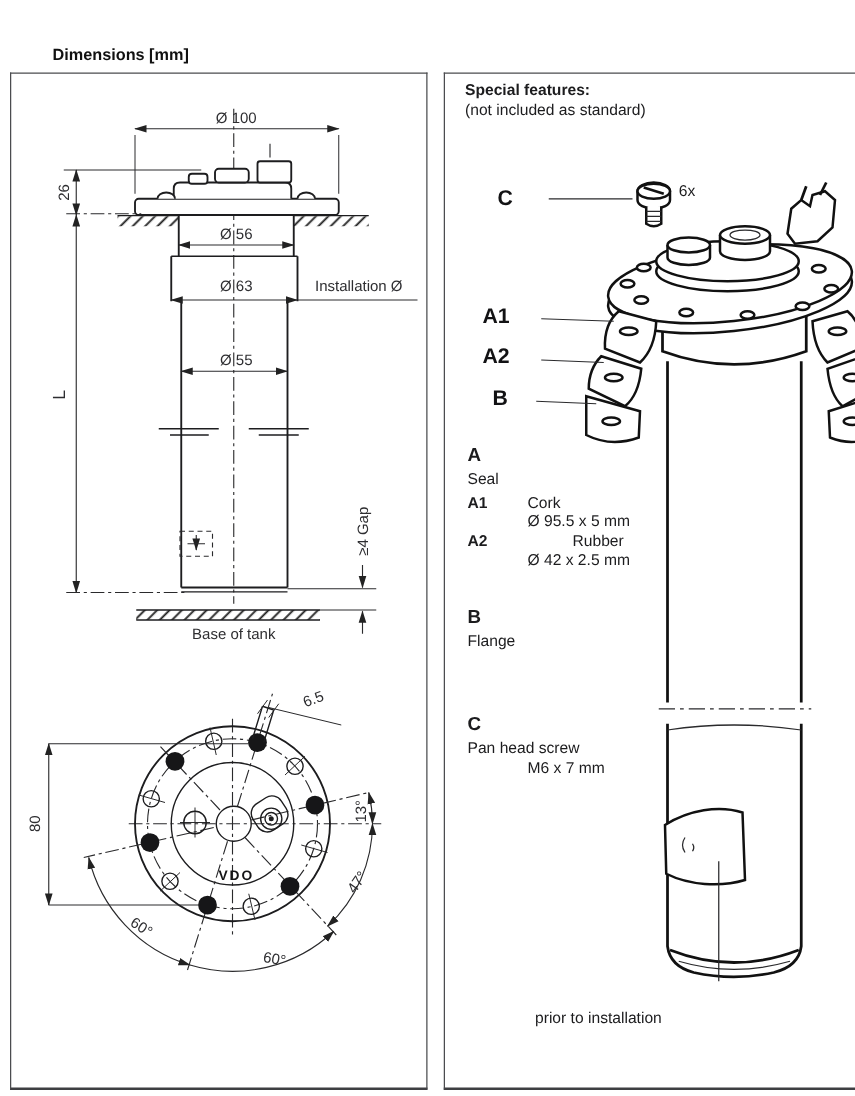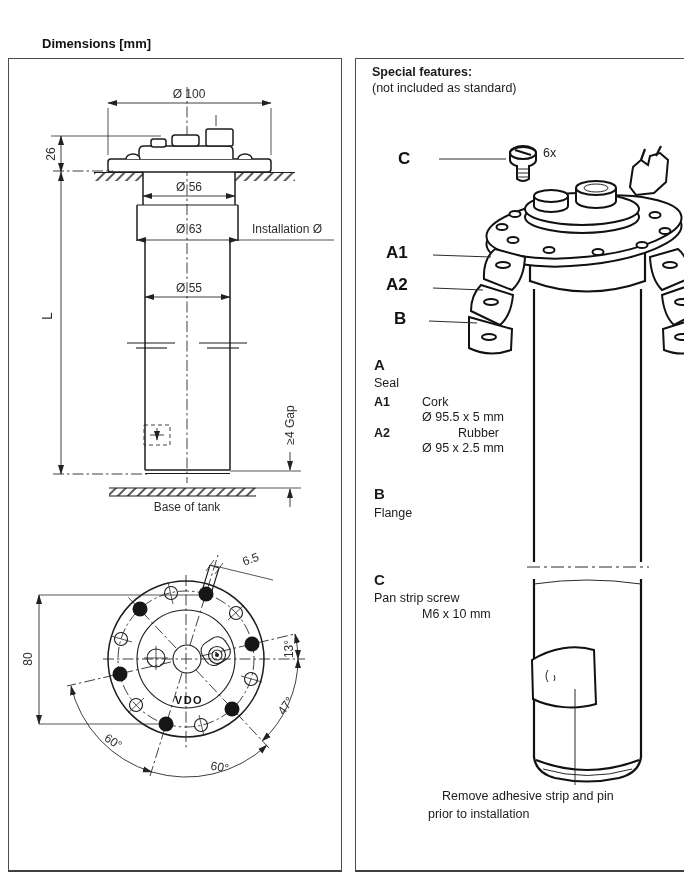--- a/index.html
+++ b/index.html
@@ -338,24 +338,23 @@
     <div class="abs callout co-a2">A2</div>
     <div class="abs callout co-b">B</div>
 
     <div class="abs lgkey lg-a">A</div>
     <div class="abs lgtxt lg-seal">Seal</div>
     <div class="abs lg-a1k">A1</div>
     <div class="abs lgtxt lg-a1n">Cork</div>
     <div class="abs lgtxt lg-a1s">Ø 95.5 x 5 mm</div>
     <div class="abs lg-a2k">A2</div>
     <div class="abs lgtxt lg-a2n">Rubber</div>
-    <div class="abs lgtxt lg-a2s">Ø 95 x 2.5 mm</div>
+    <div class="abs lgtxt lg-a2s">Ø 42 x 2.5 mm</div>
     <div class="abs lgkey lg-b">B</div>
     <div class="abs lgtxt lg-flange">Flange</div>
     <div class="abs lgkey lg-c">C</div>
-    <div class="abs lgtxt lg-phs">Pan strip screw</div>
-    <div class="abs lgtxt lg-m6">M6 x 10 mm</div>
-
-    <div class="abs note1">Remove adhesive strip and pin</div>
+    <div class="abs lgtxt lg-phs">Pan head screw</div>
+    <div class="abs lgtxt lg-m6">M6 x 7 mm</div>
+
     <div class="abs note2">prior to installation</div>
   </div>
 
 </div>
 
 </body></html>

